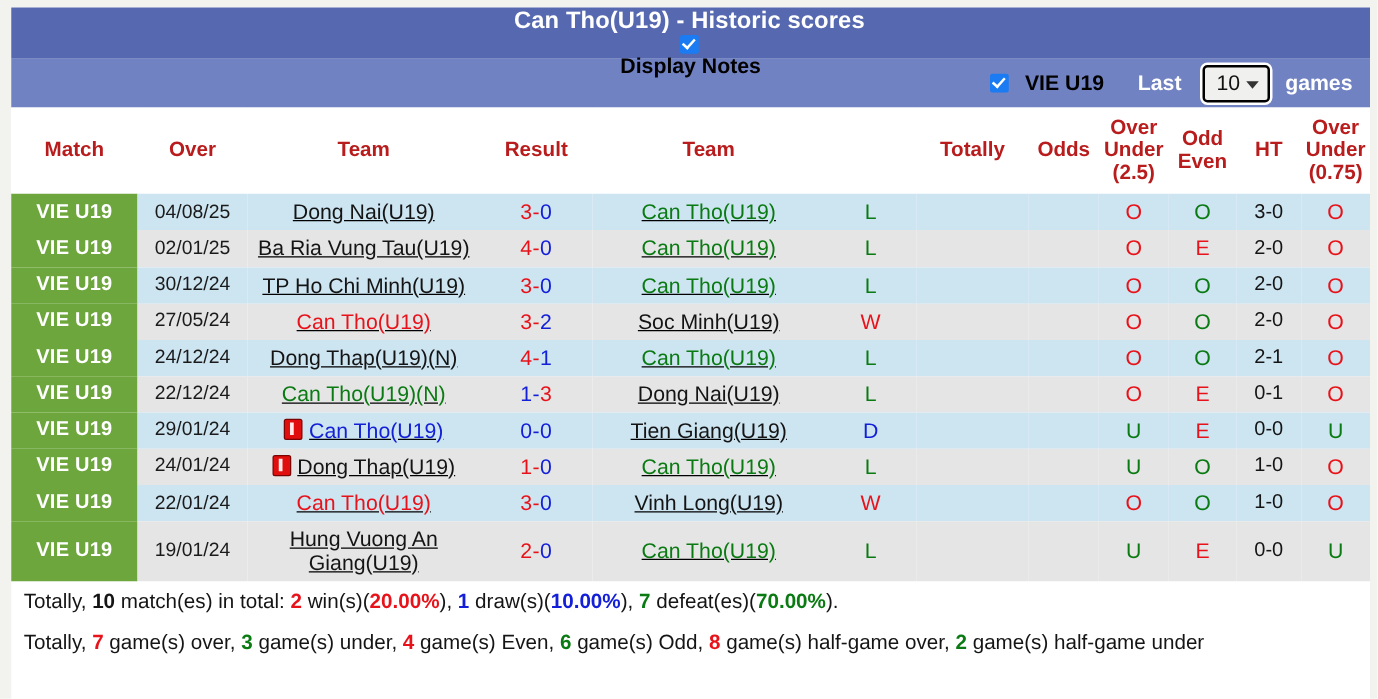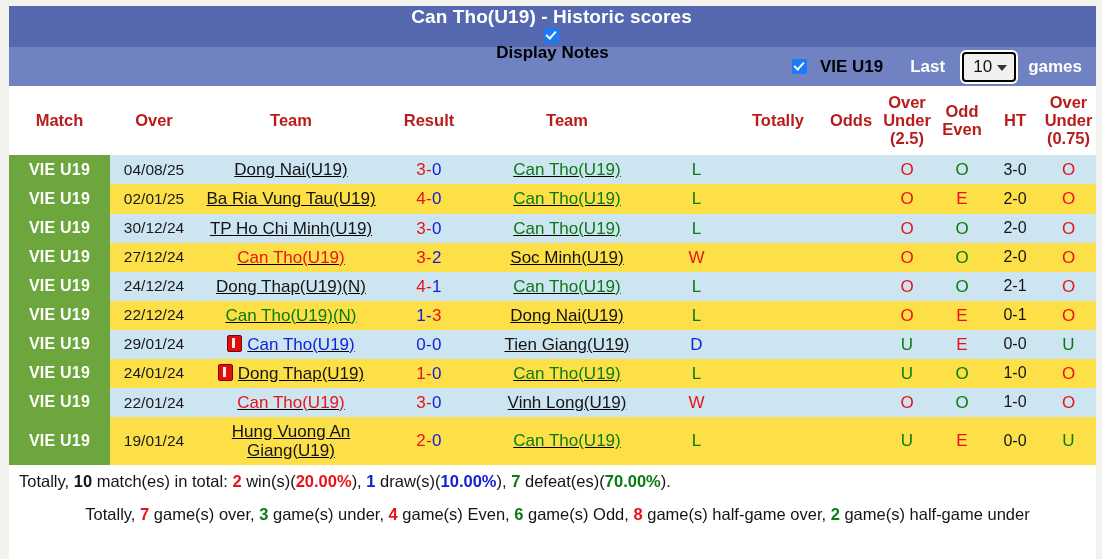--- a/index.html
+++ b/index.html
@@ -114,21 +114,21 @@
     border:none;
   }
   table.scores td{
     padding:5px 3px;
     vertical-align:middle;
     text-align:center;
     border:none;
     line-height:1.12;
   }
   tr.r-odd td{background:#cde4f1;}
-  tr.r-even td{background:#fde047;}
+  tr.r-even td{background:#e5e5e5;}
   td.league{
     background:#6da63c !important;
     color:#ffffff;
     font-weight:bold;
     font-size:16px;
     letter-spacing:.2px;
   }
   td.date{font-size:15.5px;color:#1a1a1a;}
   td.team{font-size:17px;text-decoration:underline;}
   td.score{font-size:17px;font-weight:normal;letter-spacing:.3px;}
@@ -160,21 +160,21 @@
   
   .footer{
     padding:0 0 0 6px;
     font-size:16.5px;
     color:#151515;
   }
   .foot-line{
     padding:7px 0 6px 4px;
     white-space:nowrap;
   }
-  .foot-line.l2{padding-top:8px;text-align:center;}
+  .foot-line.l2{padding-top:8px;}
   .b{font-weight:bold;}
 </style>
 </head>
 <body>
 
 <div id="app">
 
   <div class="hdr-main">
     <div class="hdr-title">Can Tho(U19) - Historic scores</div>
     <div class="hdr-spacer"></div>
@@ -273,21 +273,21 @@
           <td class="wl c-green">L</td>
           <td class="handicap"></td>
           <td class="odds"></td>
           <td class="ou c-red">O</td>
           <td class="oe c-green">O</td>
           <td class="ht">2-0</td>
           <td class="ou75 c-red">O</td>
         </tr>
         <tr class="r-even">
           <td class="league">VIE U19</td>
-          <td class="date">27/12/24</td>
+          <td class="date">27/05/24</td>
           <td class="team"><span class="c-red">Can Tho(U19)</span></td>
           <td class="score"><span class="c-red">3</span><span class="c-red">-</span><span class="c-blue">2</span></td>
           <td class="team"><span class="c-black">Soc Minh(U19)</span></td>
           <td class="wl c-red">W</td>
           <td class="handicap"></td>
           <td class="odds"></td>
           <td class="ou c-red">O</td>
           <td class="oe c-green">O</td>
           <td class="ht">2-0</td>
           <td class="ou75 c-red">O</td>

